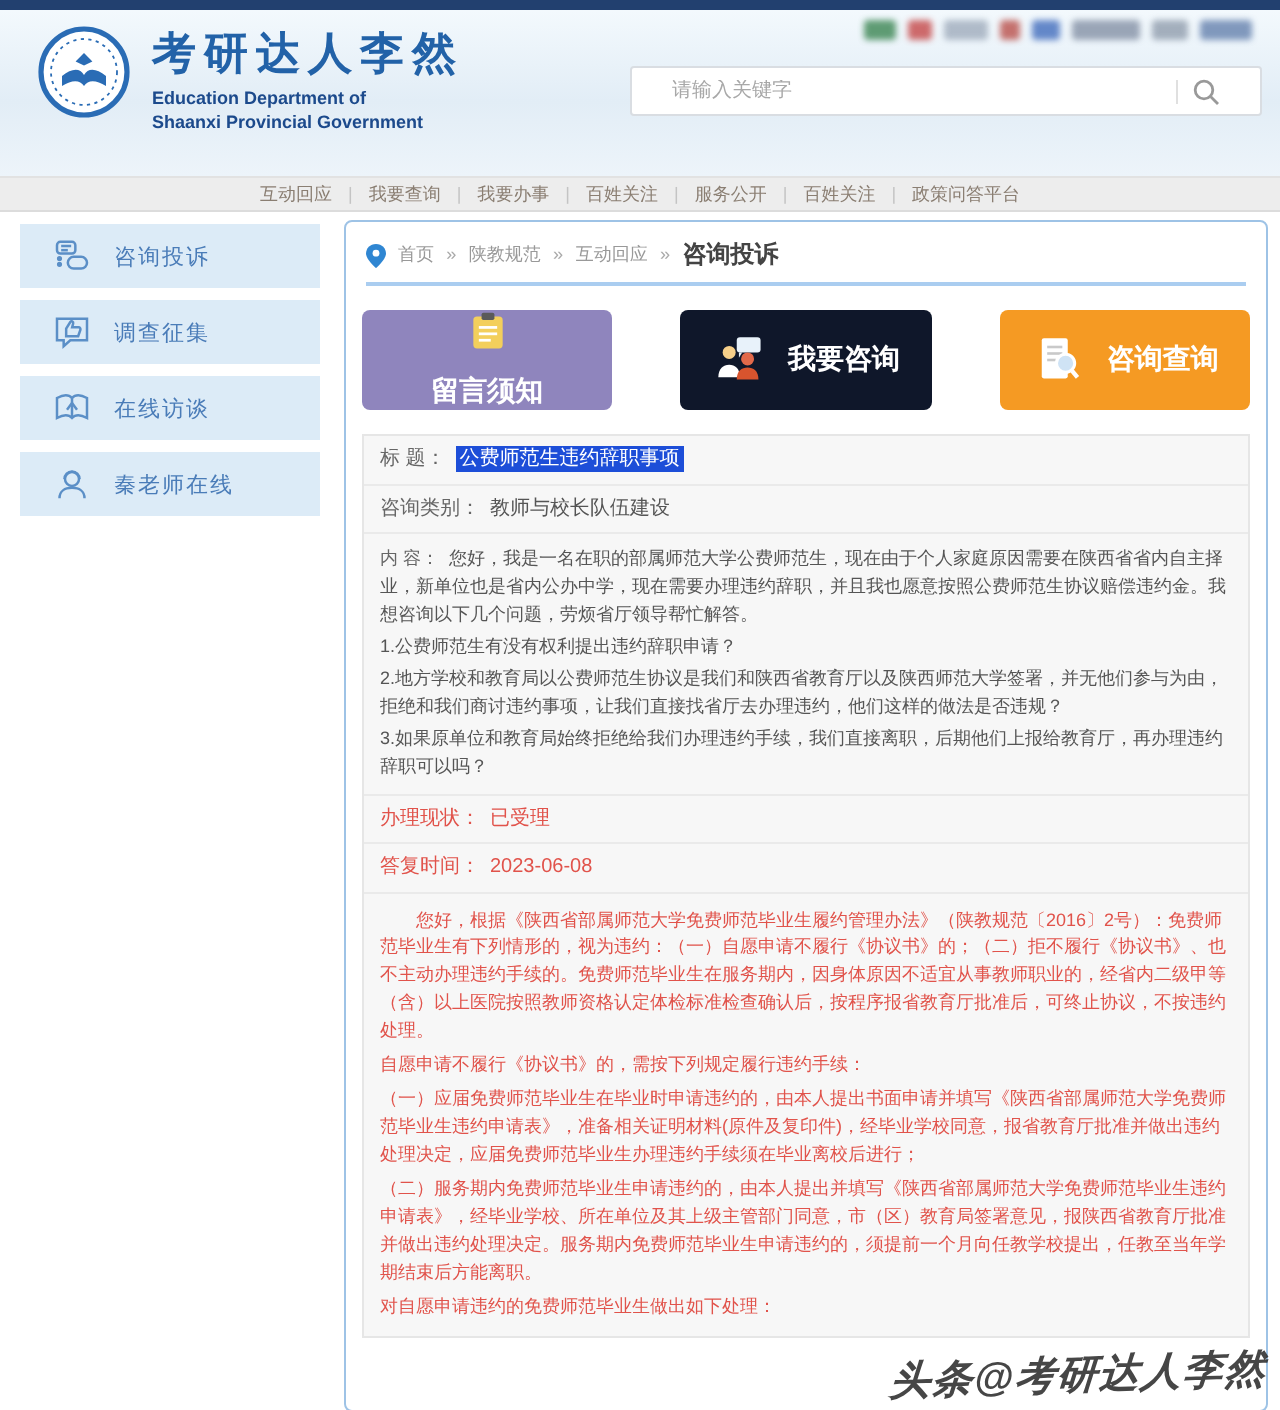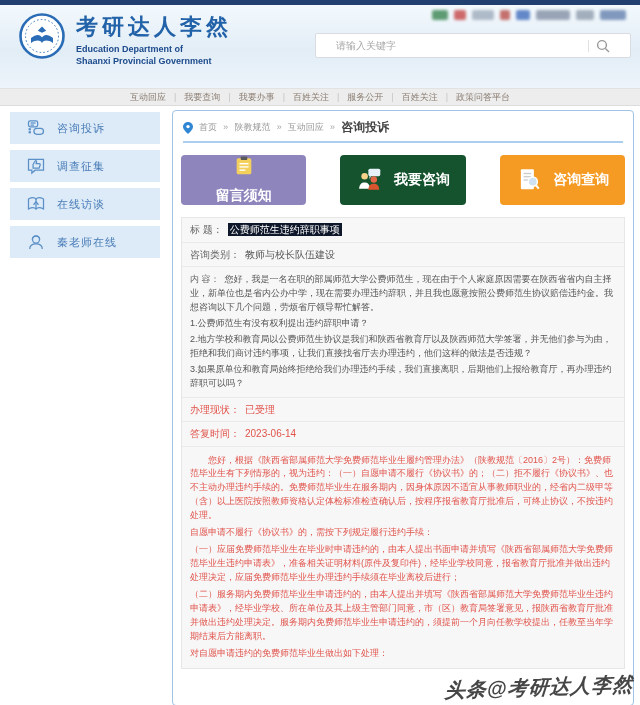--- a/index.html
+++ b/index.html
@@ -45,28 +45,28 @@
   .breadcrumb { display:flex; align-items:center; gap:6px; margin:8px 10px 0; padding-bottom:5px;
                 border-bottom:2px solid #aacdf0; font-size:9px; color:#999;font-family:Liberation Mono, monospace; }
   .breadcrumb a { color:#999; text-decoration:none; cursor:pointer; }
   .breadcrumb .current { font-size:12px; font-weight:bold; color:#444; }
   .bc-sep { color:#aaa; }
 
   .actions { display:flex; gap:34px; padding:12px 8px 10px; }
   .action { flex:1; height:50px; border-radius:4px; display:flex; align-items:center; justify-content:center;
             gap:10px; color:#fff; font-size:14px; font-weight:bold; cursor:pointer; }
   .action svg { width:28px; height:26px; }
-  .purple { background:#8f85bd;flex-direction:column; } .teal { background:#14532d; } .orange { background:#f59a23; }
+  .purple { background:#8f85bd;flex-direction:column; } .teal { background:#0f172a; } .orange { background:#f59a23; }
 
   .detail-table { margin:2px 8px 0; border:1px solid #e6e6e6; }
   .row { background:#f7f7f7; border-bottom:1px solid #eaeaea; padding:4px 8px; font-size:10px;
          color:#555; line-height:1.55; }
   .row:last-child { border-bottom:none; }
   .lbl { color:#666; margin-right:5px; }
-  .hl { background:#0f172a; color:#fff; padding:1px 2px; }
+  .hl { background:#1d4ed8; color:#fff; padding:1px 2px; }
   .row.red, .row.red .lbl { color:#e1534b; }
   .para { font-size:9px; line-height:1.55; margin:2px 0; }
   .result .para { margin:3px 0; }
   .result .indent { text-indent:2em; }
 
   .watermark { position:absolute; right:6px; bottom:4px; font-size:20px; font-weight:bold; font-style:italic;
                color:#2d2d2d; letter-spacing:1px; opacity:.88; transform:rotate(-2deg) skewX(-6deg);
                white-space:nowrap; }
 </style>
 </head>
@@ -227,21 +227,21 @@
         <div class="row">
           <div class="para"><span class="lbl">内 容：</span><span>您好，我是一名在职的部属师范大学公费师范生，现在由于个人家庭原因需要在陕西省省内自主择业，新单位也是省内公办中学，现在需要办理违约辞职，并且我也愿意按照公费师范生协议赔偿违约金。我想咨询以下几个问题，劳烦省厅领导帮忙解答。</span></div>
           <div class="para">1.公费师范生有没有权利提出违约辞职申请？</div>
           <div class="para">2.地方学校和教育局以公费师范生协议是我们和陕西省教育厅以及陕西师范大学签署，并无他们参与为由，拒绝和我们商讨违约事项，让我们直接找省厅去办理违约，他们这样的做法是否违规？</div>
           <div class="para">3.如果原单位和教育局始终拒绝给我们办理违约手续，我们直接离职，后期他们上报给教育厅，再办理违约辞职可以吗？</div>
         </div>
         <div class="row red">
           <span class="lbl">办理现状：</span><span>已受理</span>
         </div>
         <div class="row red">
-          <span class="lbl">答复时间：</span><span>2023-06-14</span>
+          <span class="lbl">答复时间：</span><span>2023-06-08</span>
         </div>
         <div class="row red result">
           <div class="para indent">您好，根据《陕西省部属师范大学免费师范毕业生履约管理办法》（陕教规范〔2016〕2号）：免费师范毕业生有下列情形的，视为违约：（一）自愿申请不履行《协议书》的；（二）拒不履行《协议书》、也不主动办理违约手续的。免费师范毕业生在服务期内，因身体原因不适宜从事教师职业的，经省内二级甲等（含）以上医院按照教师资格认定体检标准检查确认后，按程序报省教育厅批准后，可终止协议，不按违约处理。</div>
           <div class="para">自愿申请不履行《协议书》的，需按下列规定履行违约手续：</div>
           <div class="para">（一）应届免费师范毕业生在毕业时申请违约的，由本人提出书面申请并填写《陕西省部属师范大学免费师范毕业生违约申请表》，准备相关证明材料(原件及复印件)，经毕业学校同意，报省教育厅批准并做出违约处理决定，应届免费师范毕业生办理违约手续须在毕业离校后进行；</div>
           <div class="para">（二）服务期内免费师范毕业生申请违约的，由本人提出并填写《陕西省部属师范大学免费师范毕业生违约申请表》，经毕业学校、所在单位及其上级主管部门同意，市（区）教育局签署意见，报陕西省教育厅批准并做出违约处理决定。服务期内免费师范毕业生申请违约的，须提前一个月向任教学校提出，任教至当年学期结束后方能离职。</div>
           <div class="para">对自愿申请违约的免费师范毕业生做出如下处理：</div>
 
         </div>
       </div>

